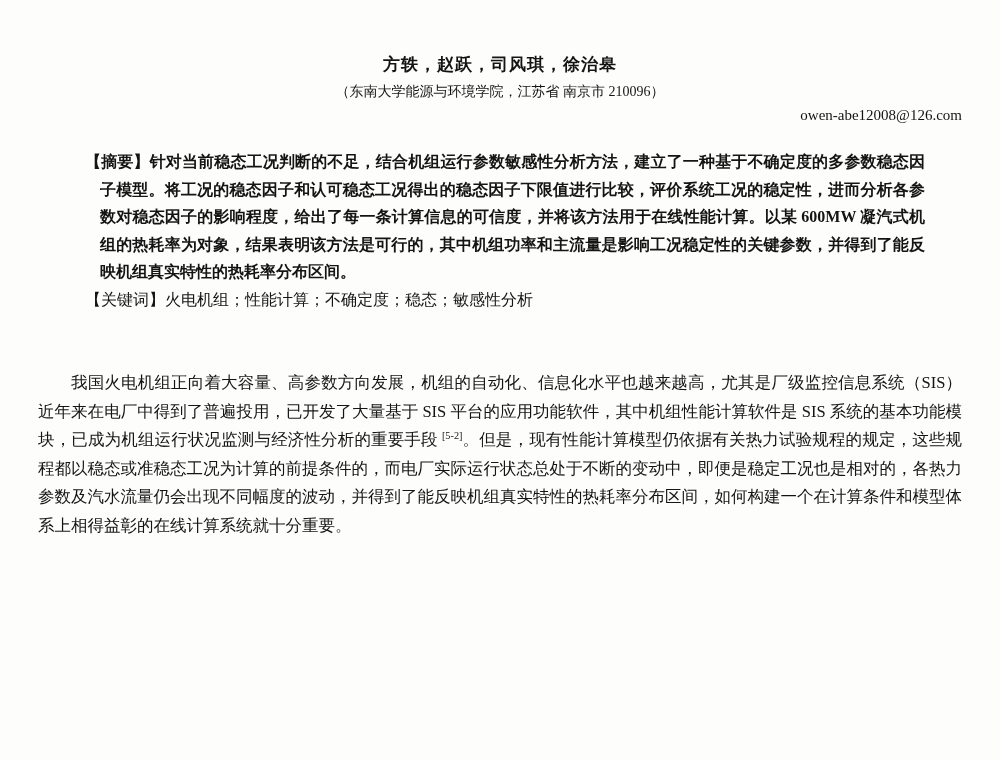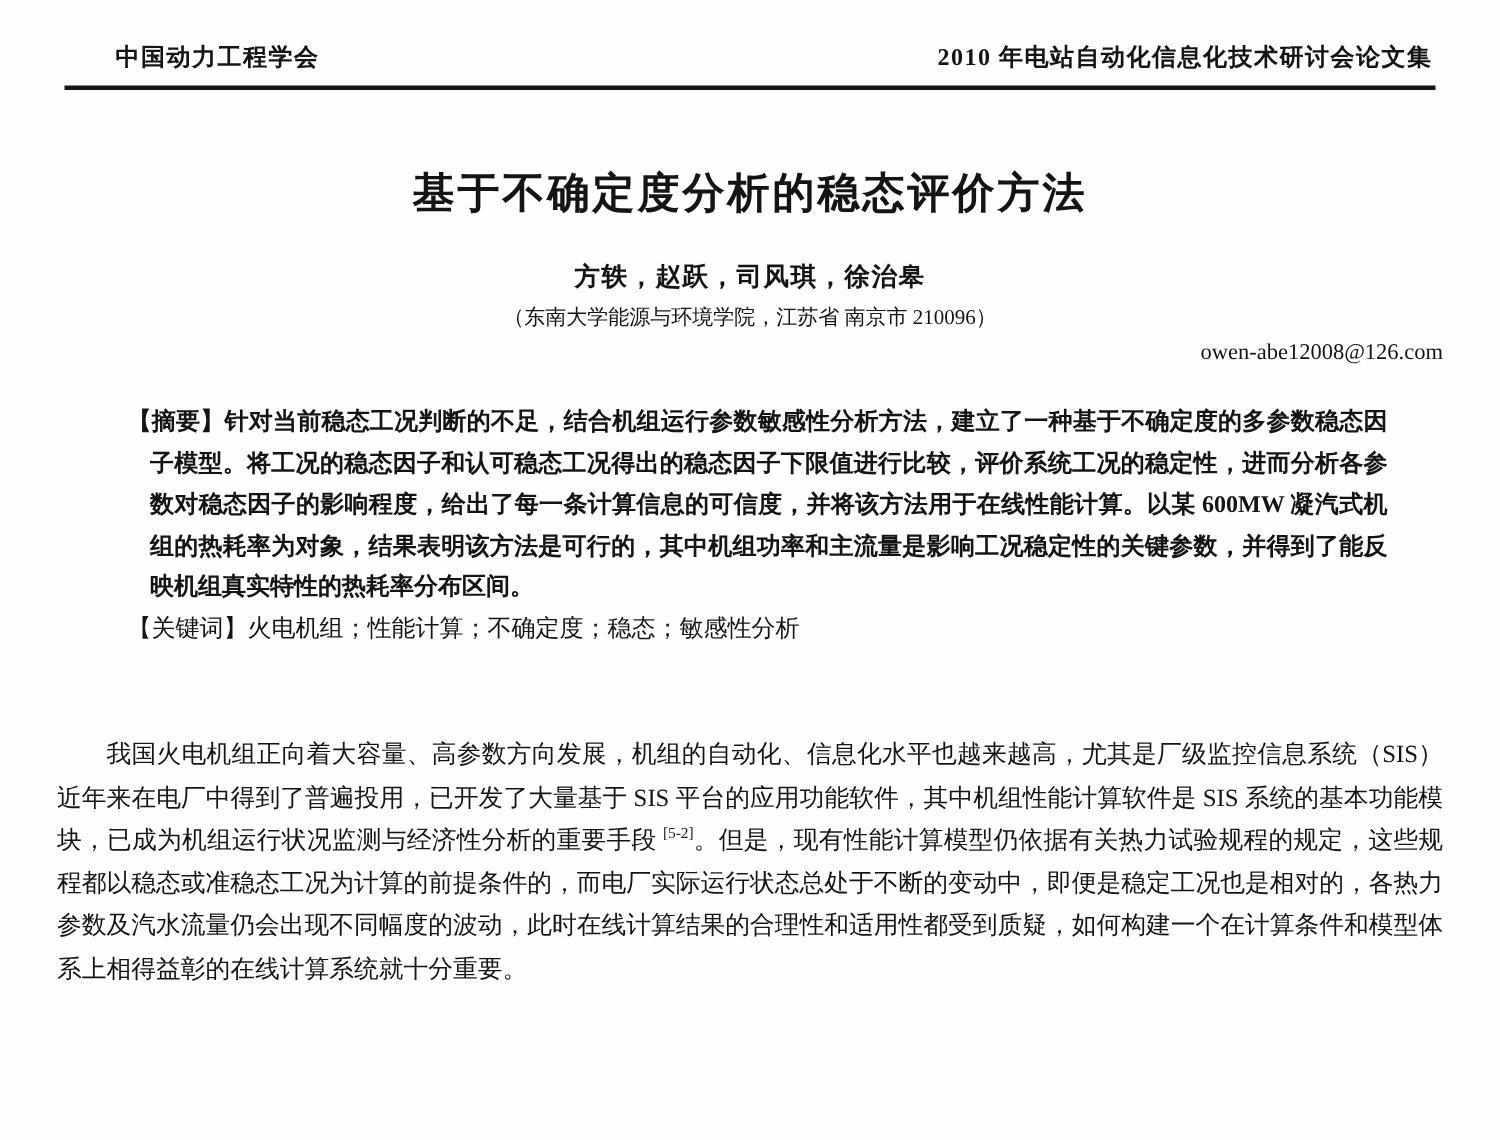--- a/index.html
+++ b/index.html
@@ -95,38 +95,33 @@
     font-size: 0.62em;
     line-height: 0;
     vertical-align: super;
   }
 </style>
 </head>
 <body>
 
 <div class="page">
 
-  <div class="running-head">
-    <span class="left">中国动力工程学会</span>
-    <span class="right">2010 年电站自动化信息化技术研讨会论文集</span>
-  </div>
 
-  <div class="paper-title">基于不确定度分析的稳态评价方法</div>
 
   <div class="authors">方轶，赵跃，司风琪，徐治皋</div>
 
   <div class="affiliation">（东南大学能源与环境学院，江苏省 南京市 210096）</div>
 
   <div class="email">owen-abe12008@126.com</div>
 
   <div class="abstract-block">
     <span>【摘要】</span><span>针对当前稳态工况判断的不足，结合机组运行参数敏感性分析方法，建立了一种基于不确定度的多参数稳态因子模型。将工况的稳态因子和认可稳态工况得出的稳态因子下限值进行比较，评价系统工况的稳定性，进而分析各参数对稳态因子的影响程度，给出了每一条计算信息的可信度，并将该方法用于在线性能计算。以某 600MW 凝汽式机组的热耗率为对象，结果表明该方法是可行的，其中机组功率和主流量是影响工况稳定性的关键参数，并得到了能反映机组真实特性的热耗率分布区间。</span>
   </div>
 
   <div class="keywords-block">
     <span>【关键词】</span><span>火电机组；性能计算；不确定度；稳态；敏感性分析</span>
   </div>
 
   <div class="body-text">
-    <p><span>我国火电机组正向着大容量、高参数方向发展，机组的自动化、信息化水平也越来越高，尤其是厂级监控信息系统（SIS）近年来在电厂中得到了普遍投用，已开发了大量基于 SIS 平台的应用功能软件，其中机组性能计算软件是 SIS 系统的基本功能模块，已成为机组运行状况监测与经济性分析的重要手段 </span><sup>[5-2]</sup><span>。但是，现有性能计算模型仍依据有关热力试验规程的规定，这些规程都以稳态或准稳态工况为计算的前提条件的，而电厂实际运行状态总处于不断的变动中，即便是稳定工况也是相对的，各热力参数及汽水流量仍会出现不同幅度的波动，此时在线计算结果的合理性和适用性都受到质疑，如何构建一个在计算条件和模型体系上相得益彰的在线计算系统就十分重要。</span></p>
+    <p><span>我国火电机组正向着大容量、高参数方向发展，机组的自动化、信息化水平也越来越高，尤其是厂级监控信息系统（SIS）近年来在电厂中得到了普遍投用，已开发了大量基于 SIS 平台的应用功能软件，其中机组性能计算软件是 SIS 系统的基本功能模块，已成为机组运行状况监测与经济性分析的重要手段 </span><sup>[5-2]</sup><span>。但是，现有性能计算模型仍依据有关热力试验规程的规定，这些规程都以稳态或准稳态工况为计算的前提条件的，而电厂实际运行状态总处于不断的变动中，即便是稳定工况也是相对的，各热力参数及汽水流量仍会出现不同幅度的波动，并得到了能反映机组真实特性的热耗率分布区间，如何构建一个在计算条件和模型体系上相得益彰的在线计算系统就十分重要。</span></p>
   </div>
 
 </div>
 
 </body></html>

